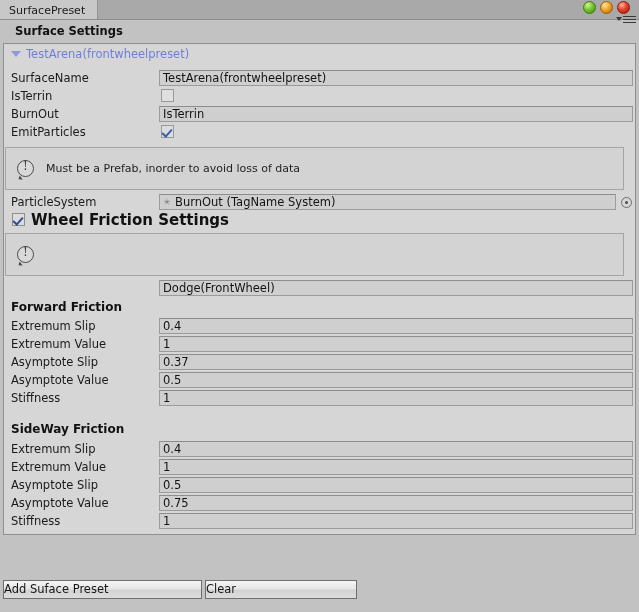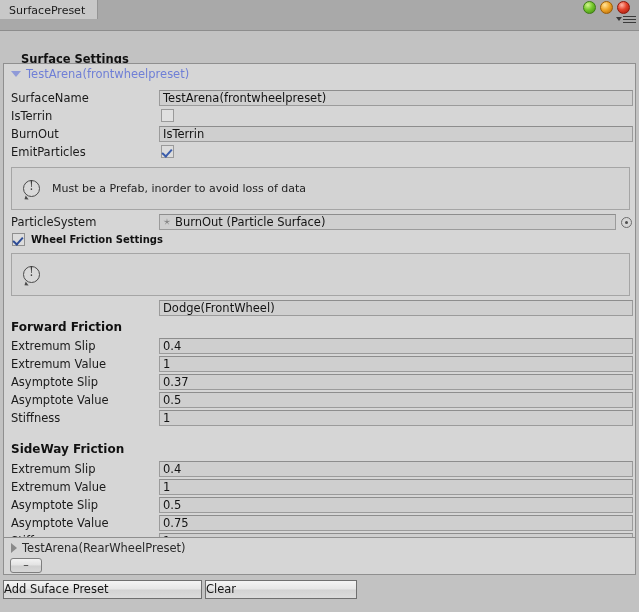--- a/index.html
+++ b/index.html
@@ -8,21 +8,21 @@
     background: #c2c2c2;
     font-family: "DejaVu Sans", "Liberation Sans", sans-serif;
     font-size: 11px;
     color: #000;
     overflow: hidden;
   }
   #root { position: relative; width: 639px; height: 612px; background: #c2c2c2; }
 
   
   .tabbar {
-    position: absolute; left: 0; top: 0; width: 639px; height: 31px;
+    position: absolute; left: 0; top: 0; width: 639px; height: 20px;
     background: #a9a9a9;
     border-bottom: 1px solid #8d8d8d;
   }
   .tab {
     position: absolute; left: 0; top: 0; height: 19px;
     padding: 2px 12px 0 9px;
     background: #c8c8c8;
     border-right: 1px solid #949494;
     font-size: 11px; line-height: 17px; color: #1a1a1a;
     white-space: nowrap;
@@ -32,30 +32,29 @@
   .orb-green  { left: 0;  background: radial-gradient(circle at 35% 28%, #d4f58f 0%, #74c72c 45%, #3f8711 100%); border: 1px solid #3d7a14; }
   .orb-orange { left: 17px; background: radial-gradient(circle at 35% 28%, #ffe39b 0%, #f0a72a 45%, #ad6205 100%); border: 1px solid #9c5d07; }
   .orb-red    { left: 34px; background: radial-gradient(circle at 35% 28%, #ffb6a6 0%, #e4412a 45%, #99170a 100%); border: 1px solid #8d160a; }
   .menuicon { position: absolute; right: 3px; top: 15px; width: 22px; height: 11px; }
   .menuicon .bar { position: absolute; right: 0; width: 13px; height: 1px; background: #3a3a3a; }
   .menuicon .tri { position: absolute; right: 14px; top: 2px; width: 0; height: 0;
       border-left: 3px solid transparent; border-right: 3px solid transparent; border-top: 4px solid #3a3a3a; }
 
   
   .panel-title {
-    position: absolute; left: 21px; top: 24px;
-    font-weight: bold; font-size: 11.5px; color: #111; margin-top: 28px;
+    position: absolute; left: 15px; top: 24px;
+    font-weight: bold; font-size: 11.5px; color: #111;
   }
 
   
   .outer-box {
     position: absolute; left: 3px; top: 43px; width: 633px; height: 492px;
     background: #d6d6d6;
     border: 1px solid #8f8f8f;
-    margin-top: 20px;
   }
 
   
   .foldout {
     position: absolute; left: 0; top: 0; width: 100%; height: 20px;
     padding-left: 7px;
     line-height: 20px;
     color: #6f7fd6;
     font-size: 11.5px;
     white-space: nowrap;
@@ -126,21 +125,21 @@
     vertical-align: -2px; margin-right: 3px;
     position: relative;
   }
   .pfx-icon:before {
     content: "\1F7C9"; position: absolute; left: 0; top: -2px;
     font-size: 10px; color: #888;
   }
 
   
   .helpbox {
-    position: absolute; left: 7px; width: 619px; height: 43px;
+    position: absolute; left: 1px; width: 619px; height: 43px;
     background: #d3d3d3;
     border: 1px solid #a5a5a5;
   }
   .helpbox .info-ico {
     position: absolute; left: 11px; top: 12px;
     width: 17px; height: 17px;
     border: 1.5px solid #4a4a4a; border-radius: 50%;
     background: #d9d9d9;
   }
   .helpbox .info-ico:before {
@@ -175,21 +174,21 @@
     background: #dcdcdc; border: 1px solid #8f8f8f;
   }
   .bold-check-row .chk2:after {
     content: ""; position: absolute; left: 2px; top: 1px;
     width: 4px; height: 8px;
     border: solid #2d4c96; border-width: 0 2px 2px 0;
     transform: rotate(42deg);
   }
   .bold-check-row .lbl2 {
     position: absolute; left: 27px; top: 0; line-height: 18px;
-    font-weight: bold; font-size: 10px; color: #111; white-space: nowrap;
+    font-weight: bold; font-size: 15px; color: #111; white-space: nowrap;
   }
 
   
   .preset-box {
     position: absolute; left: 3px; top: 537px; width: 633px; height: 38px;
     background: #d6d6d6; border: 1px solid #8f8f8f;
   }
   .minus-btn {
     position: absolute; left: 6px; top: 20px; width: 32px; height: 15px;
     background: linear-gradient(to bottom, #f2f2f2 0%, #e2e2e2 48%, #cfcfcf 52%, #d7d7d7 100%);
@@ -256,21 +255,21 @@
     </div>
 
     <div class="helpbox" style="top:103px">
       <div class="info-ico"></div>
       <div class="msg">Must be a Prefab, inorder to avoid loss of data</div>
     </div>
 
     <div class="row" style="top:149px">
       <div class="lbl">ParticleSystem</div>
       <div class="field narrow">
-        <span class="pfx-icon"></span><span>BurnOut (Particle Surface)</span>
+        <span class="pfx-icon"></span><span>BurnOut (TagName System)</span>
       </div>
       <div class="picker"></div>
     </div>
 
     <div class="bold-check-row" style="top:167px">
       <div class="chk2"></div>
       <div class="lbl2">Wheel Friction Settings</div>
     </div>
 
     <div class="helpbox" style="top:189px">
@@ -322,23 +321,17 @@
       <div class="lbl">Asymptote Value</div>
       <div class="field">0.75</div>
     </div>
     <div class="row" style="top:468px">
       <div class="lbl">Stiffness</div>
       <div class="field">1</div>
     </div>
 
   </div>
 
-  <div class="preset-box">
-    <div class="foldout" style="color:#2b2b2b;">
-      <span class="tri-closed"></span><span>TestArena(RearWheelPreset)</span>
-    </div>
-    <div class="minus-btn">–</div>
-  </div>
 
   <div class="btn" id="btn-add">Add Suface Preset</div>
   <div class="btn" id="btn-clear">Clear</div>
 
 </div>
 
 </body></html>

